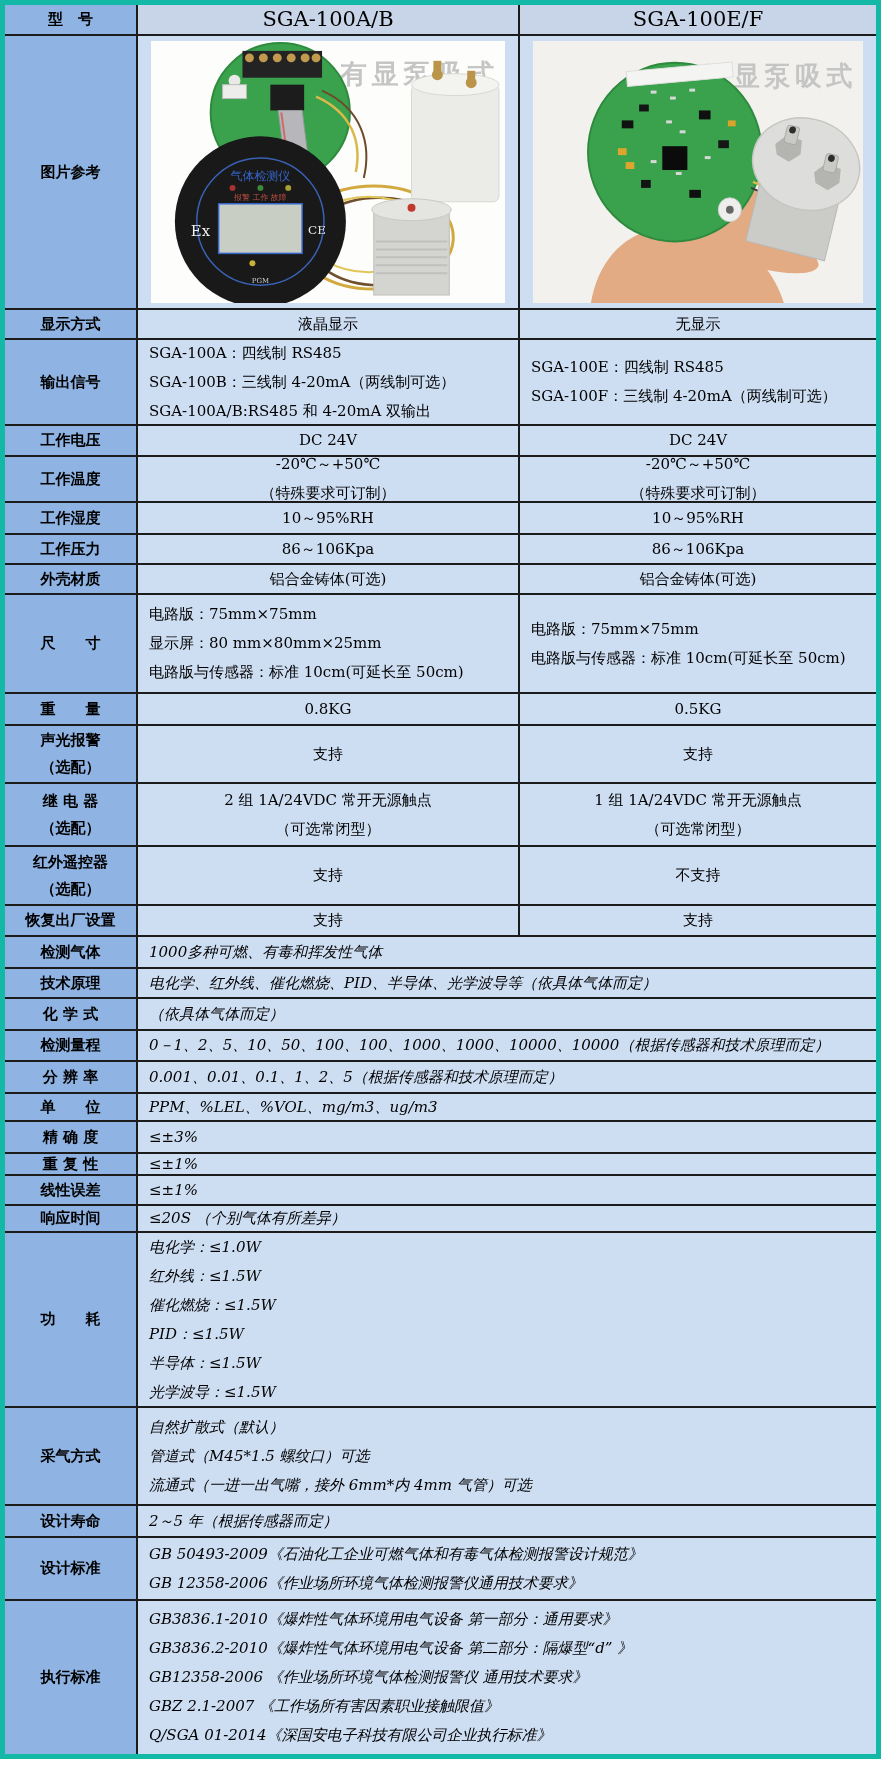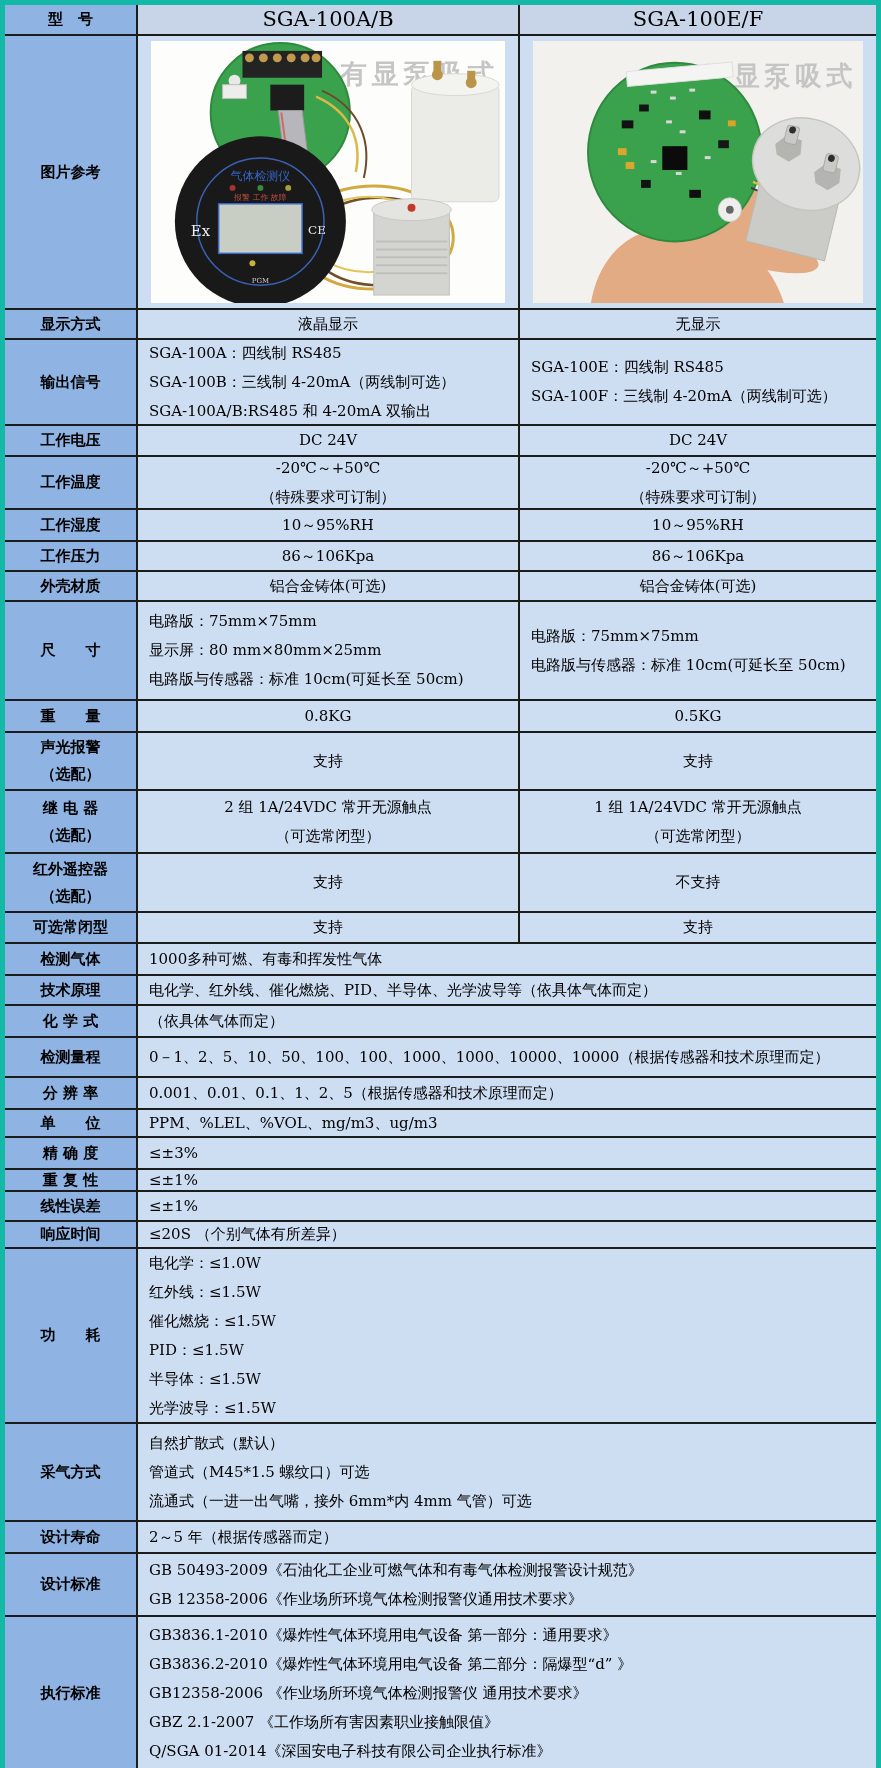--- a/index.html
+++ b/index.html
@@ -7,21 +7,21 @@
   .tbl{width:881px;box-sizing:border-box;border:5px solid #14b8a6;background:#cdddf2;}
   .row{display:flex;width:100%;box-sizing:border-box;border-bottom:2px solid #1c1c1c;}
   .row:last-child{border-bottom:none;}
   .lab{flex:0 0 133px;width:133px;box-sizing:border-box;border-right:2px solid #1c1c1c;
        background:#8fb4e3;display:flex;flex-direction:column;justify-content:center;align-items:center;
        font-weight:bold;font-size:15px;text-align:center;line-height:27px;}
   .cell{box-sizing:border-box;background:#cdddf2;display:flex;flex-direction:column;justify-content:center;
         font-size:15px;line-height:27px;}
   .c1{flex:0 0 382px;width:382px;border-right:2px solid #1c1c1c;}
   .c2{flex:1 1 auto;}
-  .cfull{flex:1 1 auto;}
+  .cfull{flex:1 1 auto;font-style:italic;}
   .center{align-items:center;text-align:center;}
   .left{align-items:flex-start;text-align:left;padding-left:11px;padding-right:6px;}
   .lines div{line-height:29px;white-space:nowrap;}
   .hdr .cell{background:#c8d4e8;font-size:21px;}
   .photo-cell{padding:5px 13px;justify-content:stretch;}
   .photo{flex:1 1 auto;width:100%;height:100%;overflow:hidden;}
   .photo svg{display:block;width:100%;height:100%;}
   .wm{font-size:27px;letter-spacing:5px;fill:#c5c5c5;font-weight:bold;}
 </style>
 </head>
@@ -204,21 +204,21 @@
         <span>工作电压</span>
       </div>
     <div class="cell c1 center">
         <span>DC 24V</span>
       </div>
     <div class="cell c2 center">
         <span>DC 24V</span>
       </div>
   </div>
 
-  <div class="row" style="height:53px">
+  <div class="row" style="height:46px">
     <div class="lab">
         <span>工作温度</span>
       </div>
     <div class="cell c1 center lines">
       <div>-20℃～+50℃</div>
       <div>（特殊要求可订制）</div>
     </div>
     <div class="cell c2 center lines">
       <div>-20℃～+50℃</div>
       <div>（特殊要求可订制）</div>
@@ -324,21 +324,21 @@
     <div class="cell c1 center">
         <span>支持</span>
       </div>
     <div class="cell c2 center">
         <span>不支持</span>
       </div>
   </div>
 
   <div class="row" style="height:31px">
     <div class="lab">
-        <span>可选常闭型</span>
+        <span>恢复出厂设置</span>
       </div>
     <div class="cell c1 center">
         <span>支持</span>
       </div>
     <div class="cell c2 center">
         <span>支持</span>
       </div>
   </div>
 
   <div class="row" style="height:32px">
@@ -361,21 +361,21 @@
 
   <div class="row" style="height:32px">
     <div class="lab">
         <span>化 学 式</span>
       </div>
     <div class="cell cfull left">
         <span>（依具体气体而定）</span>
       </div>
   </div>
 
-  <div class="row" style="height:40px">
+  <div class="row" style="height:31px">
     <div class="lab">
         <span>检测量程</span>
       </div>
     <div class="cell cfull left">
         <span>0－1、2、5、10、50、100、100、1000、1000、10000、10000（根据传感器和技术原理而定）</span>
       </div>
   </div>
 
   <div class="row" style="height:32px">
     <div class="lab">

